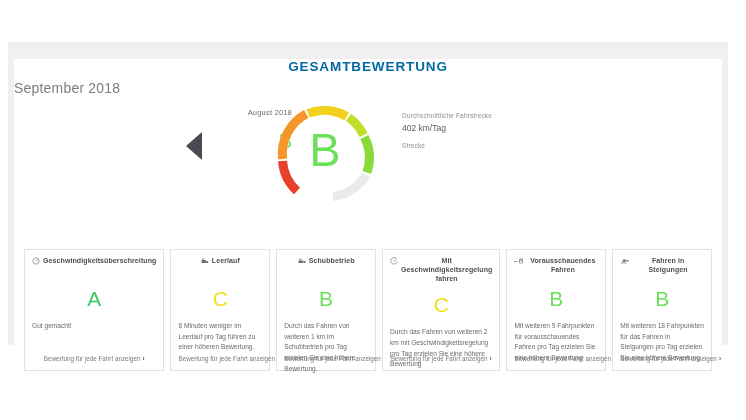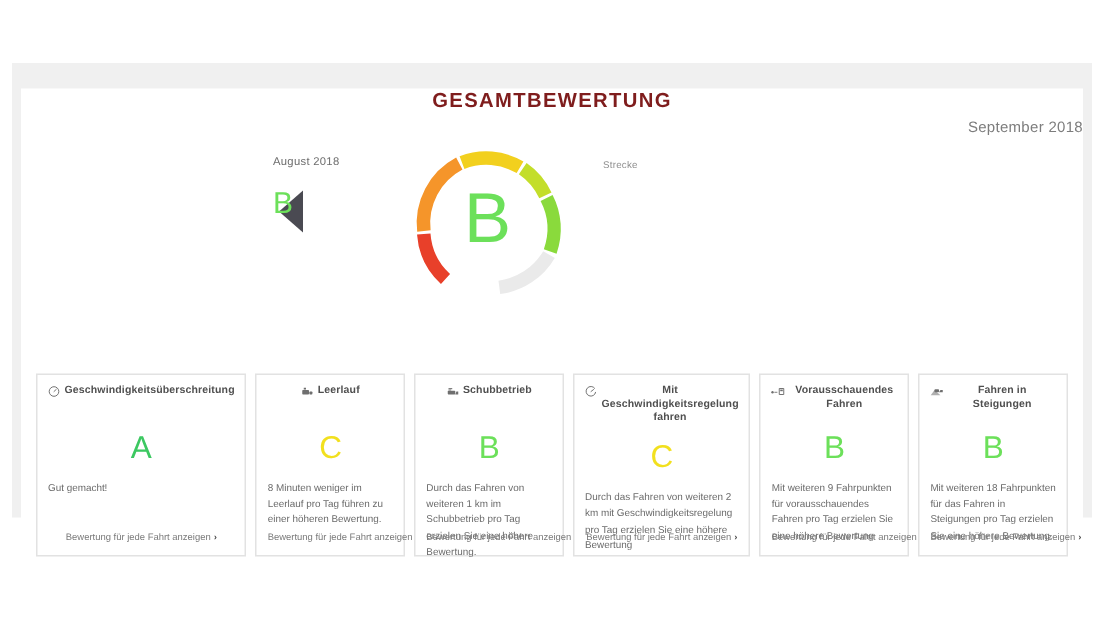--- a/index.html
+++ b/index.html
@@ -33,44 +33,44 @@
     background: #ffffff;
     box-sizing: border-box;
   }
 
   
   .overall-title {
     text-align: center;
     font-size: 13.5px;
     font-weight: bold;
     letter-spacing: 0.9px;
-    color: #7f1d1d;
+    color: #0369a1;
     margin: 11px 0 0 0;
   }
   .overall-subtitle {
-    text-align: right;
-    font-size: 10px;
+    text-align: left;
+    font-size: 14px;
     color: #7d7d7d;
     margin: 6px 0 0 0;
     letter-spacing: 0.2px;
   }
 
   
   .hero {
     position: relative;
     height: 112px;
   }
 
   
   .prev-month {
     position: absolute;
     left: 168px;
     top: 12px;
     width: 110px;
-    text-align: left;
+    text-align: right;
   }
   .prev-month-label {
     font-size: 7.5px;
     color: #6d6d6d;
     letter-spacing: 0.2px;
   }
   .prev-month-grade {
     margin-top: 14px;
     font-size: 20px;
     color: #6ce05a;
@@ -241,20 +241,24 @@
             <path d="M 12.6 61.0 A 45 45 0 0 1 36.2 16.0" stroke="#f5952a"></path>
 
             <path d="M 27.0 93.0 A 45 45 0 0 1 12.5 63.0" stroke="#e8402a"></path>
           </g>
         </svg>
         <div class="gauge-grade">B</div>
       </div>
 
       <div class="stats">
         <div class="stat-block">
+          <div class="stat-label">Durchschnittliche Fahrstrecke</div>
+          <div class="stat-value">402 km/Tag</div>
+        </div>
+        <div class="stat-block">
           <div class="stat-label">Strecke</div>
         </div>
       </div>
 
     </div>
 
     <div class="cards">
 
       <div class="card">
         <div class="card-head">

